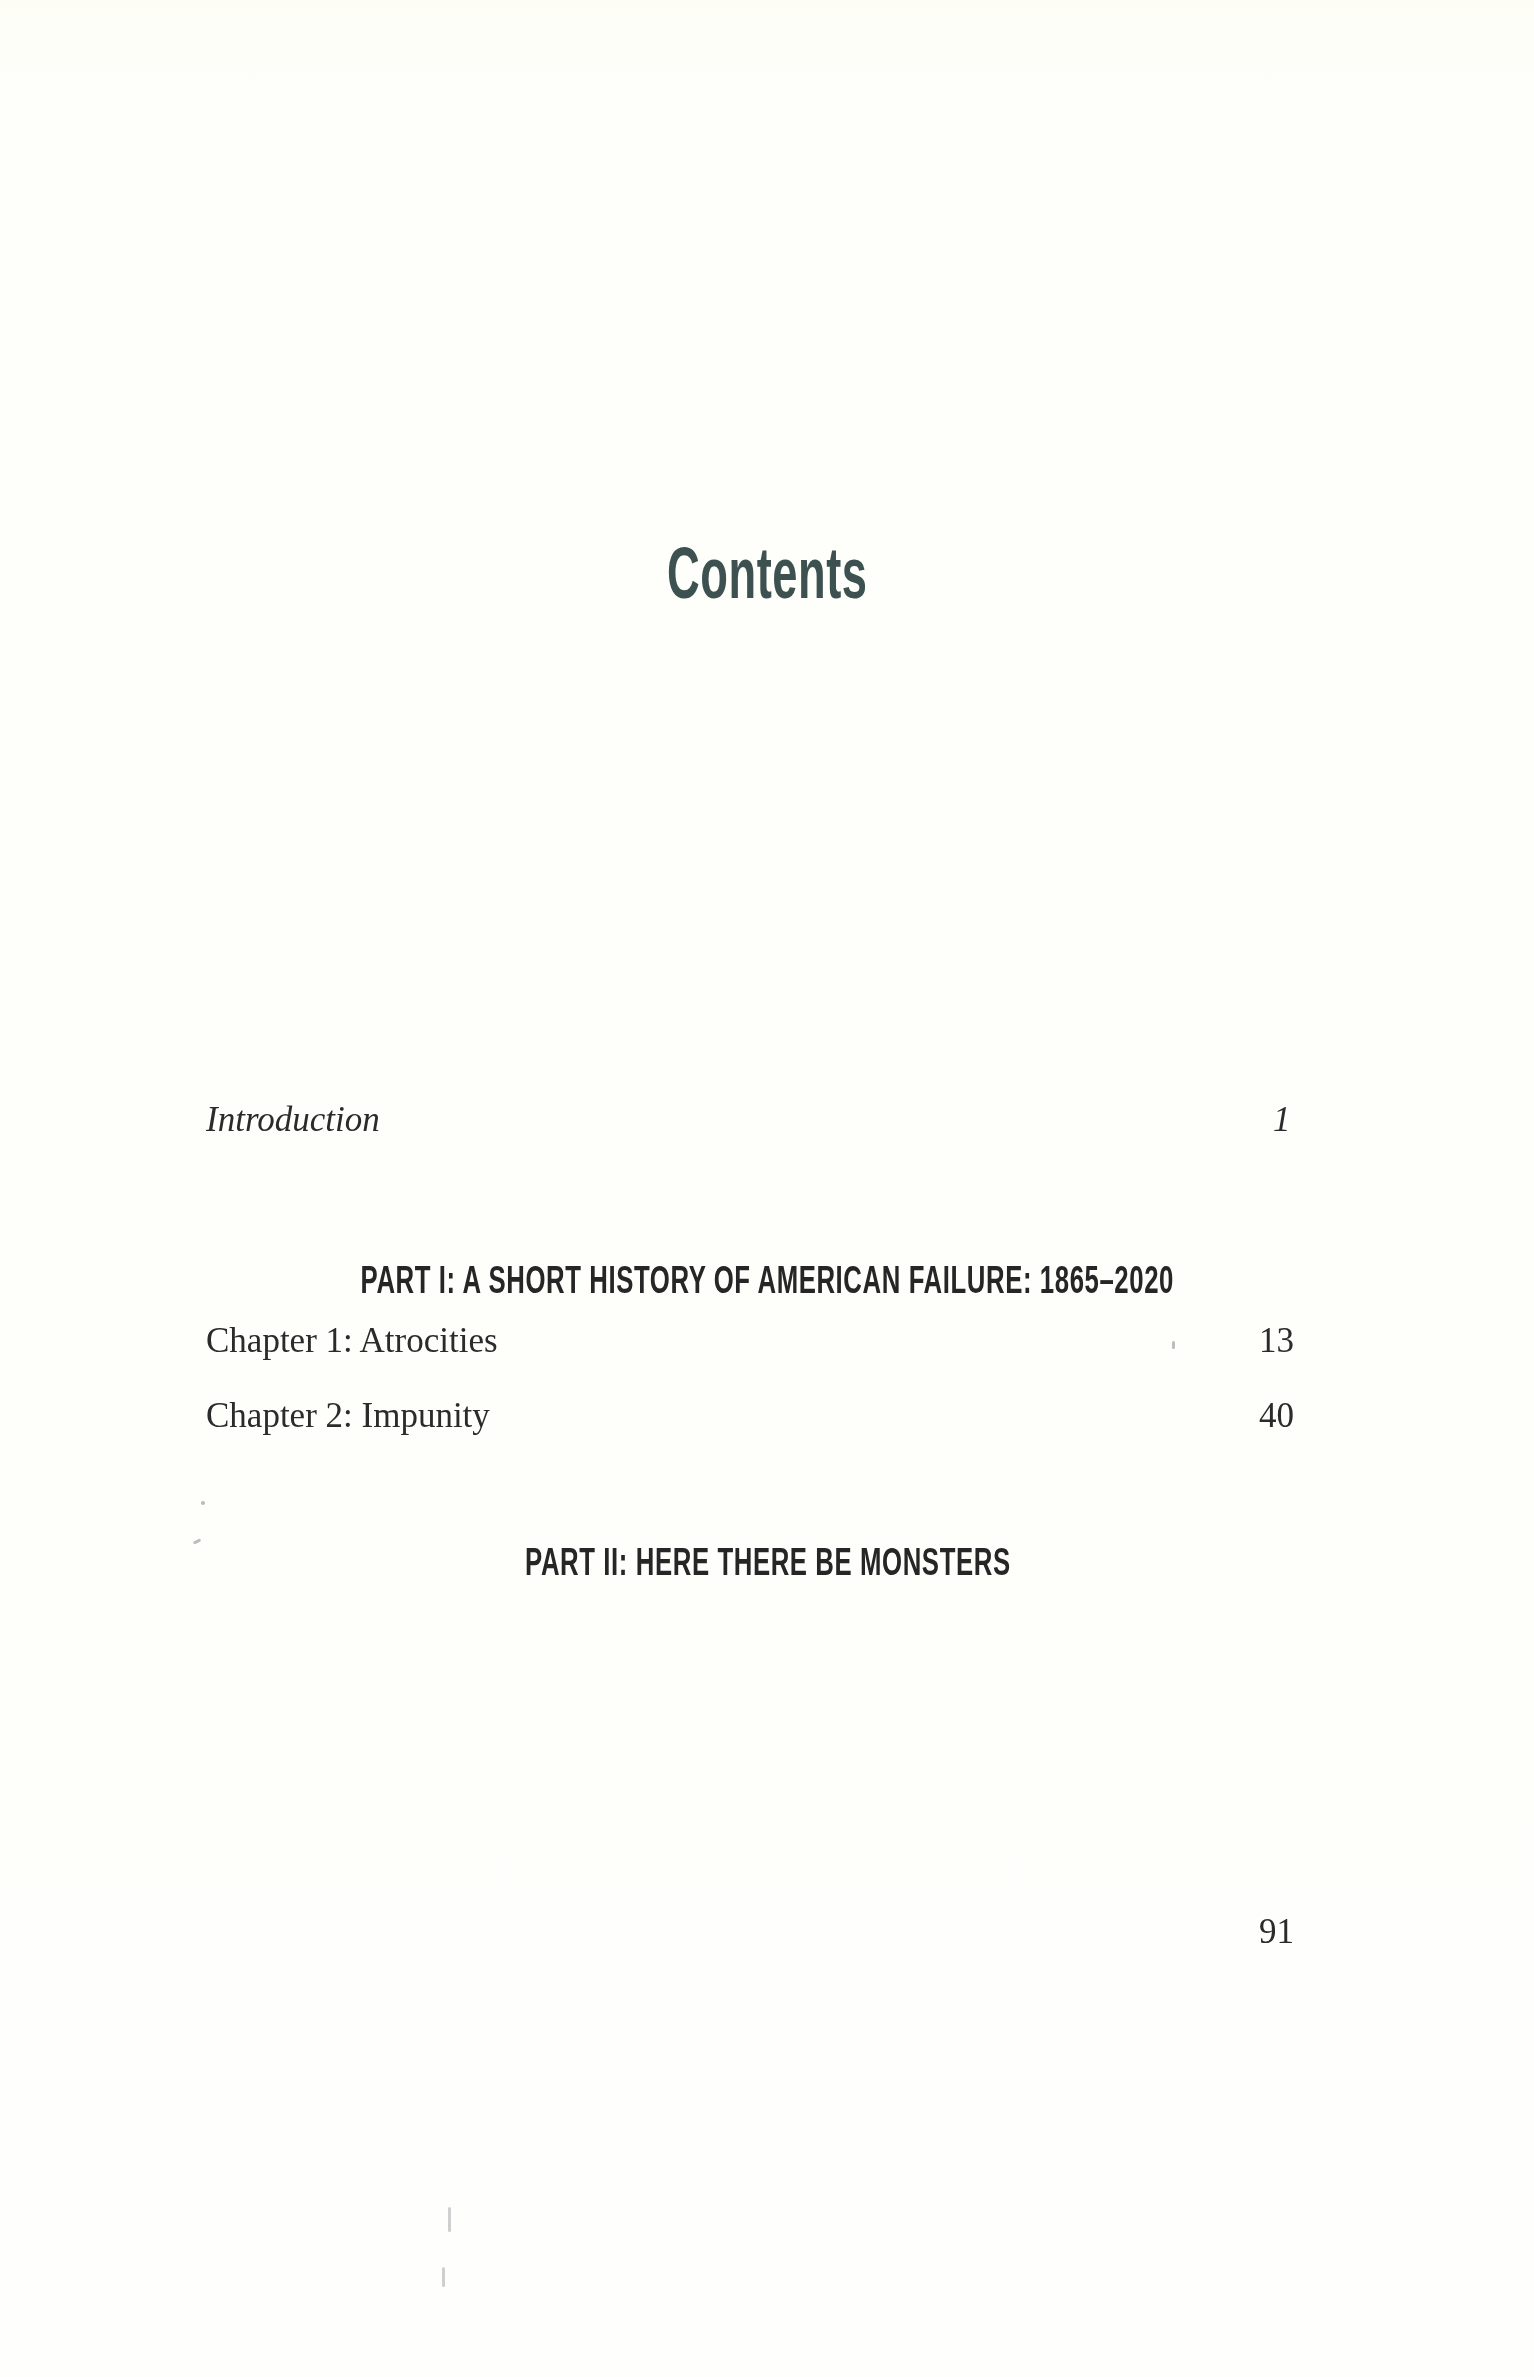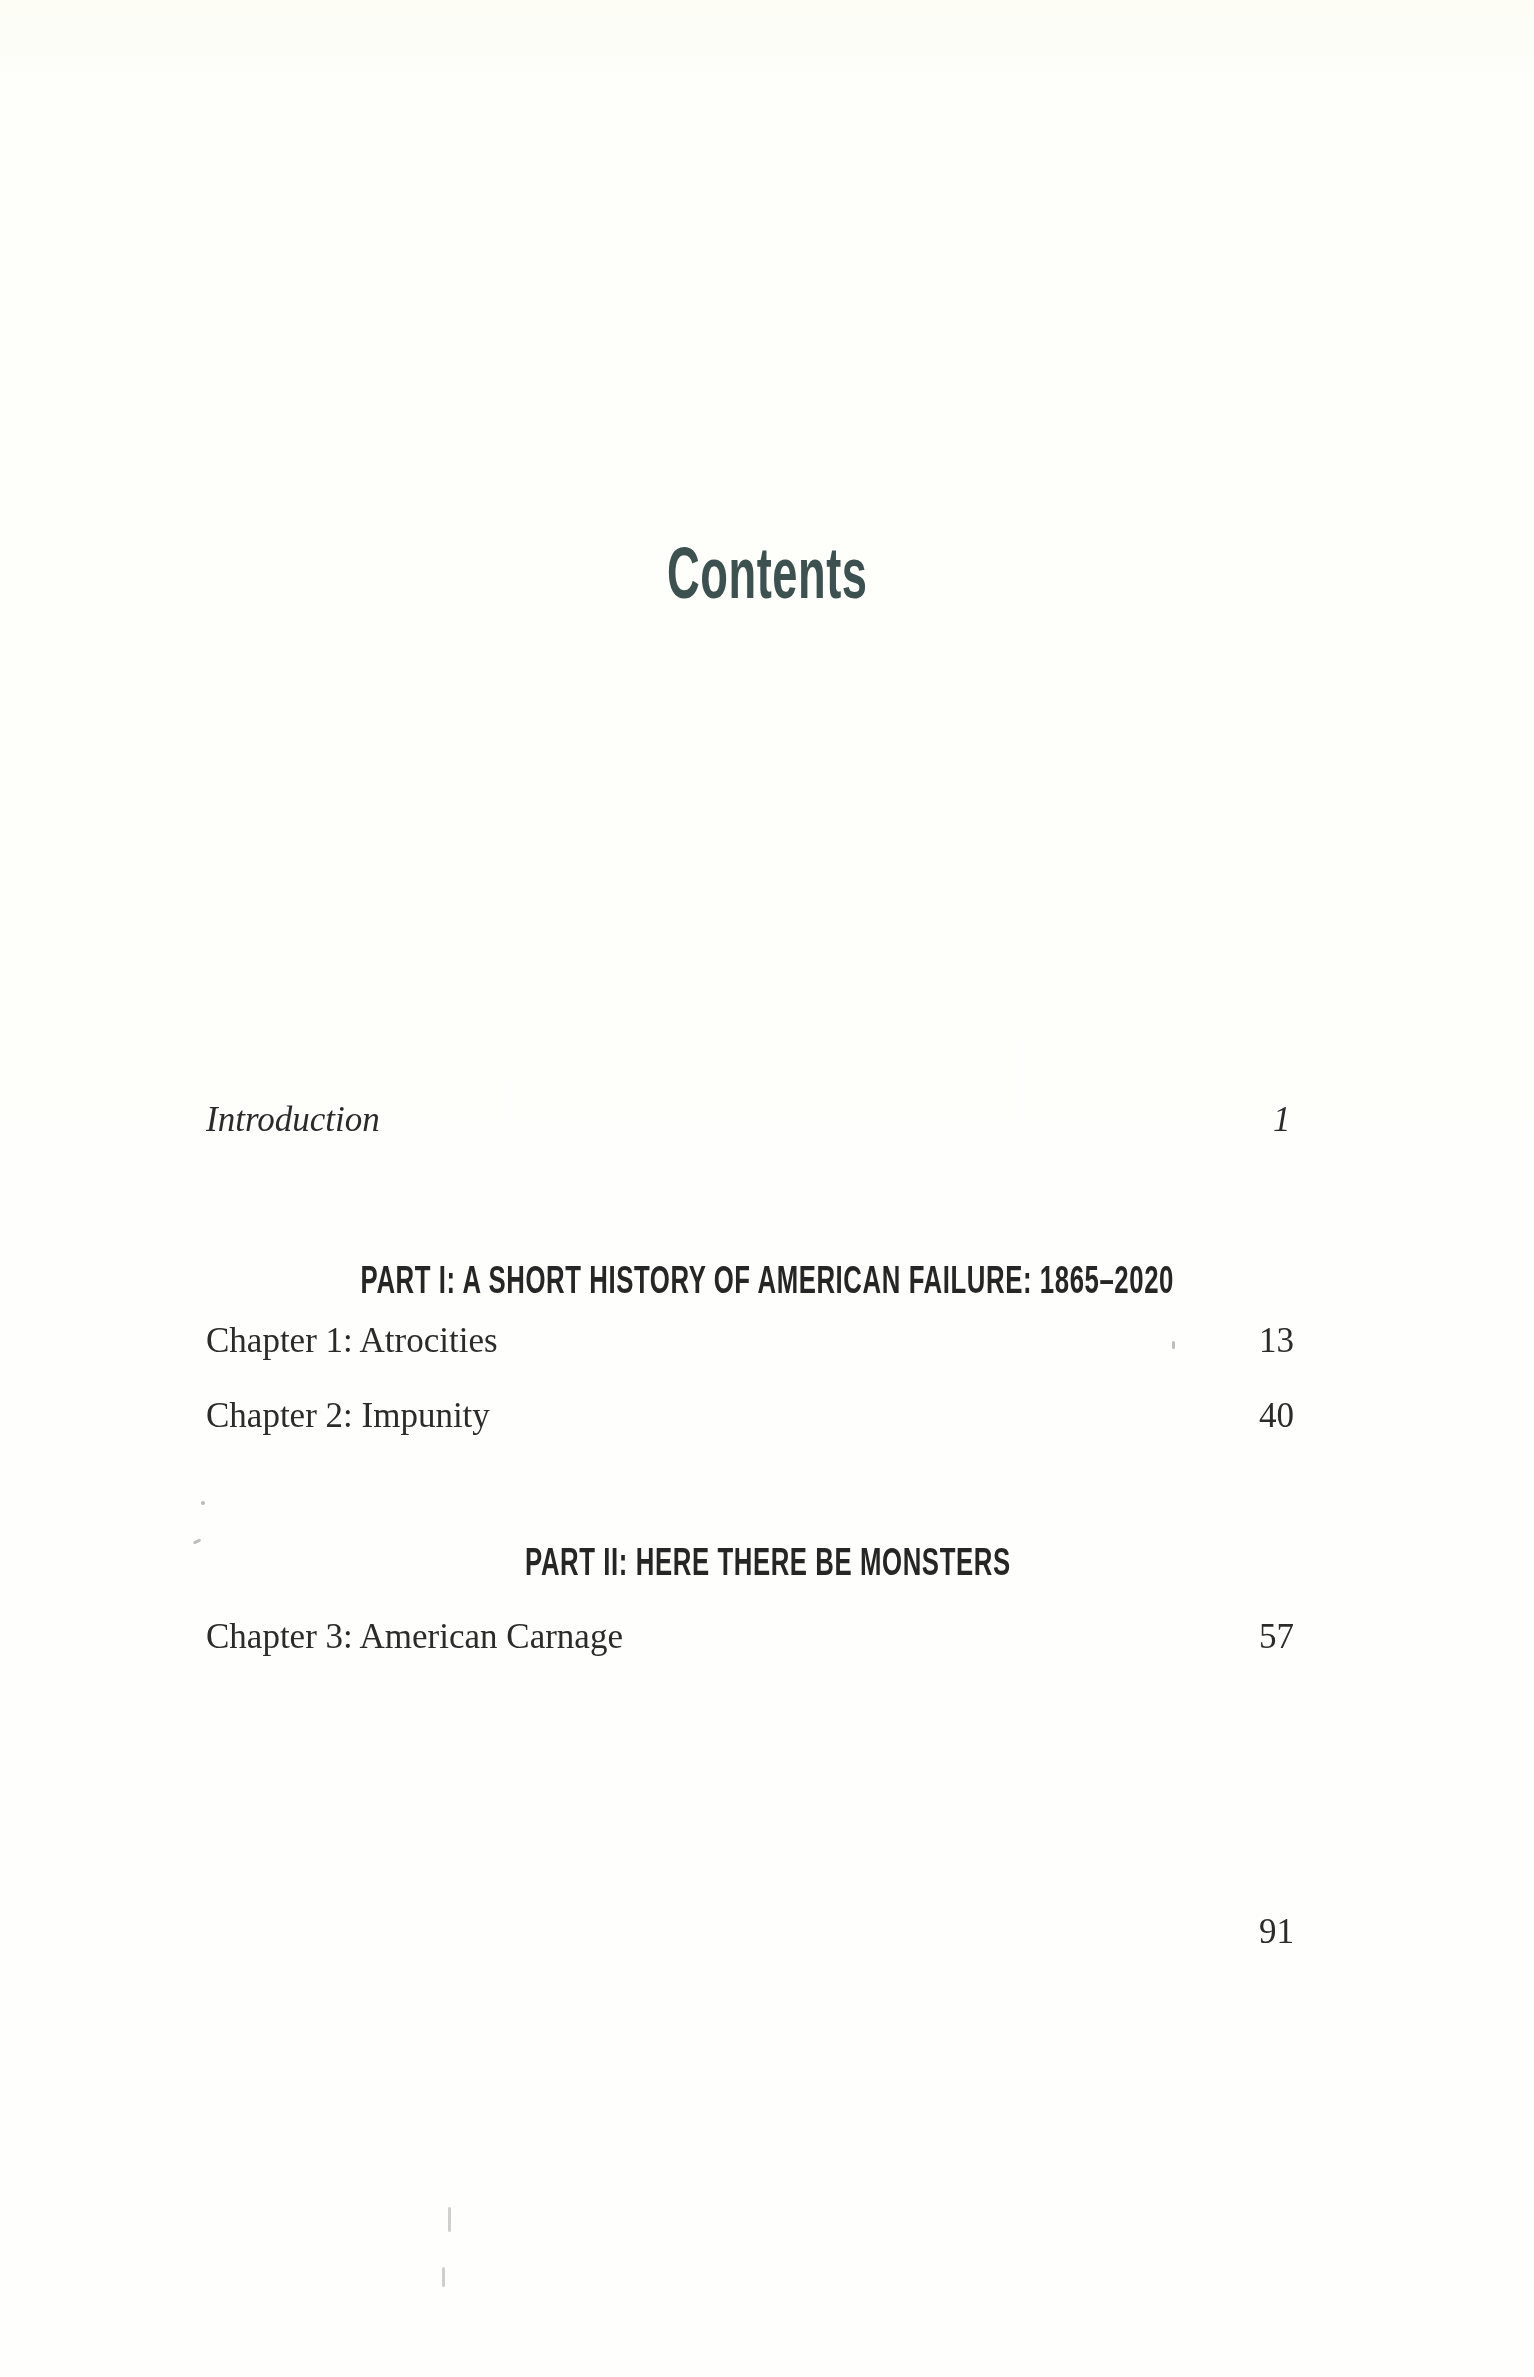--- a/index.html
+++ b/index.html
@@ -106,24 +106,20 @@
     <span class="page-num">13</span>
   </div>
   <div class="toc-row" style="top:1389px;">
     <span class="label">Chapter 2: Impunity</span>
     <span class="page-num">40</span>
   </div>
 
   <div class="part-heading" style="top:1535px;">
     <span>PART II: HERE THERE BE MONSTERS</span>
   </div>
-  <div class="toc-row" style="top:1610px;">
-    <span class="label">Chapter 3: American Carnage</span>
-    <span class="page-num">57</span>
-  </div>
 
   <div class="toc-row" style="top:1905px;">
     <span class="page-num">91</span>
   </div>
 
   <div class="scan-mark" style="left:1172px; top:1341px; width:2.7px; height:8px;"></div>
   <div class="scan-mark" style="left:201px; top:1501px; width:3.5px; height:3.5px;"></div>
   <div class="scan-mark" style="left:193px; top:1540px; width:8px; height:2.7px; transform:rotate(-25deg);"></div>
   <div class="scan-mark" style="left:448px; top:2207px; width:2.7px; height:25px; background:#cfcfcf;"></div>
   <div class="scan-mark" style="left:442px; top:2267px; width:2.7px; height:19.5px; background:#cfcfcf;"></div>

